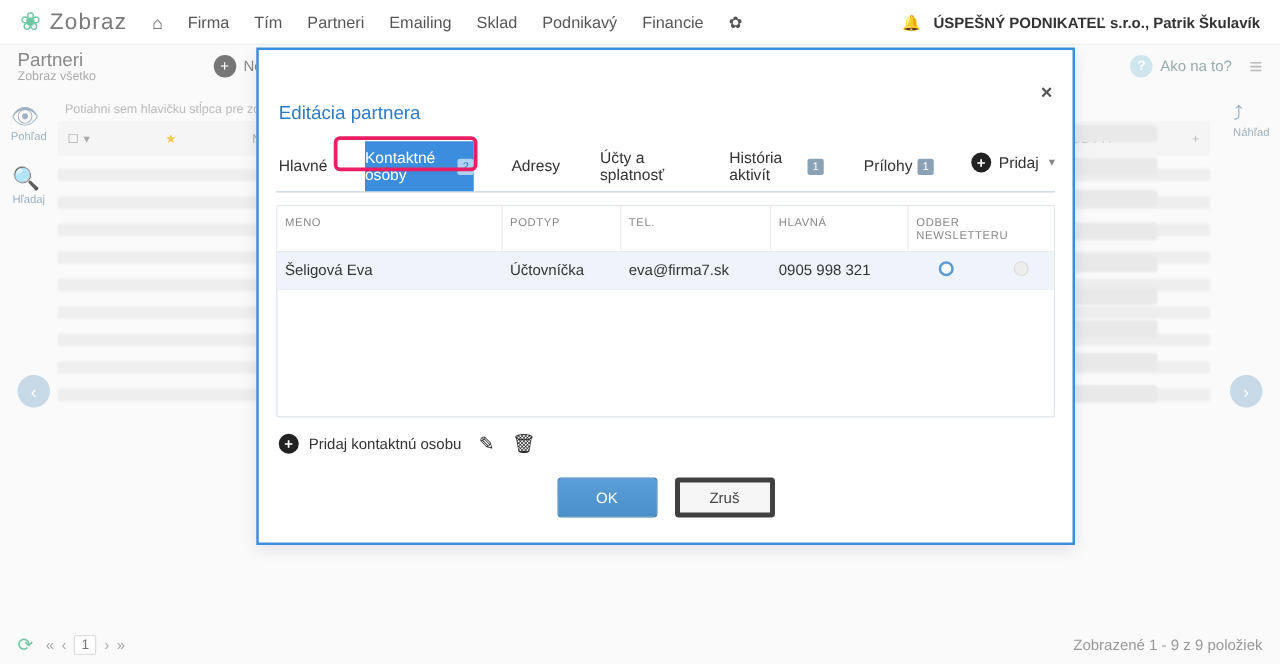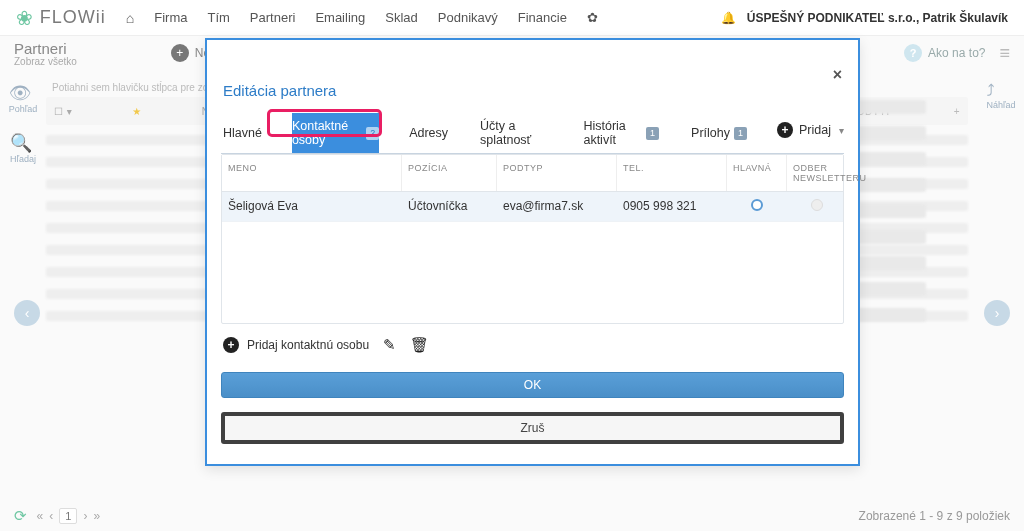--- a/index.html
+++ b/index.html
@@ -147,20 +147,21 @@
     border:3px solid var(--magenta); border-radius:5px; pointer-events:none;
   }
   .tabs-add {
     margin-left:auto; display:flex; align-items:center; gap:6px; color:#333; font-size:12.5px; cursor:pointer;
     padding-bottom:6px;
   }
   .plus-blk { width:16px;height:16px;border-radius:50%;background:#222;color:#fff;display:flex;align-items:center;justify-content:center;font-size:12px;font-weight:bold; }
   .caret { color:#888; font-size:10px; margin-left:2px; }
 
   .contacts-table {
+    margin-top:10px;
     border:1px solid #e0e5ea;
     border-radius:2px;
     min-height:170px;
     background:#fff;
   }
   .ct-head, .ct-row {
     display:grid;
     grid-template-columns: 180px 95px 120px 110px 60px 60px;
   }
   .ct-head {
@@ -187,37 +188,37 @@
   .nl-empty { display:inline-block; width:12px;height:12px;border-radius:50%;background:#eee; border:1px solid #ddd; }
 
   .modal-actions {
     display:flex; align-items:center; gap:14px;
     padding:12px 2px 0;
   }
   .modal-actions .add-contact { display:flex; align-items:center; gap:8px; font-size:12px; cursor:pointer; }
   .modal-actions .ic-btn { font-size:15px; cursor:pointer; color:#222; }
 
   .modal-footer {
-    display:flex; justify-content:center; gap:14px; padding:18px 0 6px;flex-direction:column;
+    display:flex; justify-content:center; gap:14px; padding:18px 0 6px;
   }
   .btn {
     min-width:80px; padding:5px 16px; font-size:12px; border-radius:3px; cursor:pointer;
     border:4px solid #404040; background:#f6f6f6; color:#444;
   }
   .btn.primary {
     background:linear-gradient(#5a9fd8,#4a8fc8); border:1px solid #3f84bd; color:#fff;
   }
 </style>
 </head>
 <body>
 
 <div class="topbar">
   <div class="logo">
     <span class="leaf">❀</span>
-    <span>FLOWii</span>
+    <span>Zobraz</span>
   </div>
   <div class="nav-items">
     <a class="home-ic">⌂</a>
     <a>Firma</a>
     <a>Tím</a>
     <a>Partneri</a>
     <a>Emailing</a>
     <a>Sklad</a>
     <a>Podnikavý</a>
     <a>Financie</a>
@@ -342,21 +343,20 @@
         <span class="plus-blk">+</span>
         <span>Pridaj</span>
         <span class="caret">▾</span>
       </div>
       <div class="tab-highlight"></div>
     </div>
 
     <div class="contacts-table">
       <div class="ct-head">
         <div>MENO</div>
-        <div>POZÍCIA</div>
         <div>PODTYP</div>
         <div>TEL.</div>
         <div>HLAVNÁ</div>
         <div>ODBER NEWSLETTERU</div>
       </div>
       <div class="ct-row alt">
         <div>Šeligová Eva</div>
         <div>Účtovníčka</div>
         <div>eva@firma7.sk</div>
         <div>0905 998 321</div>

